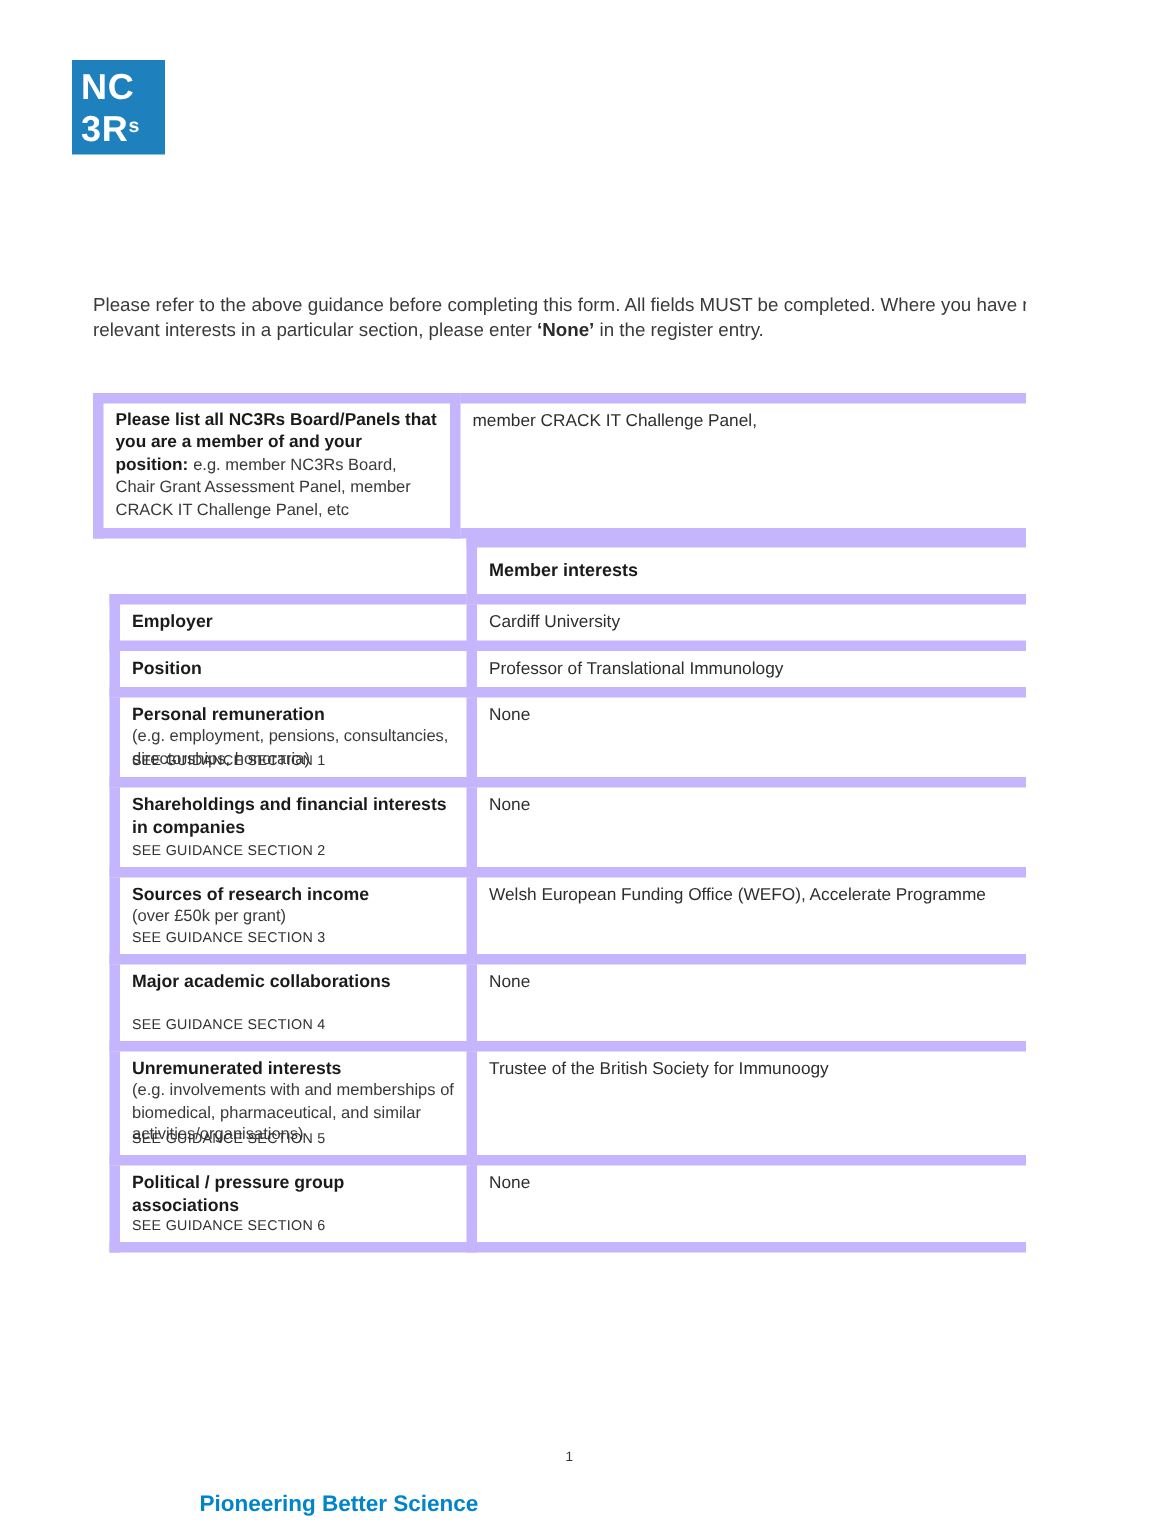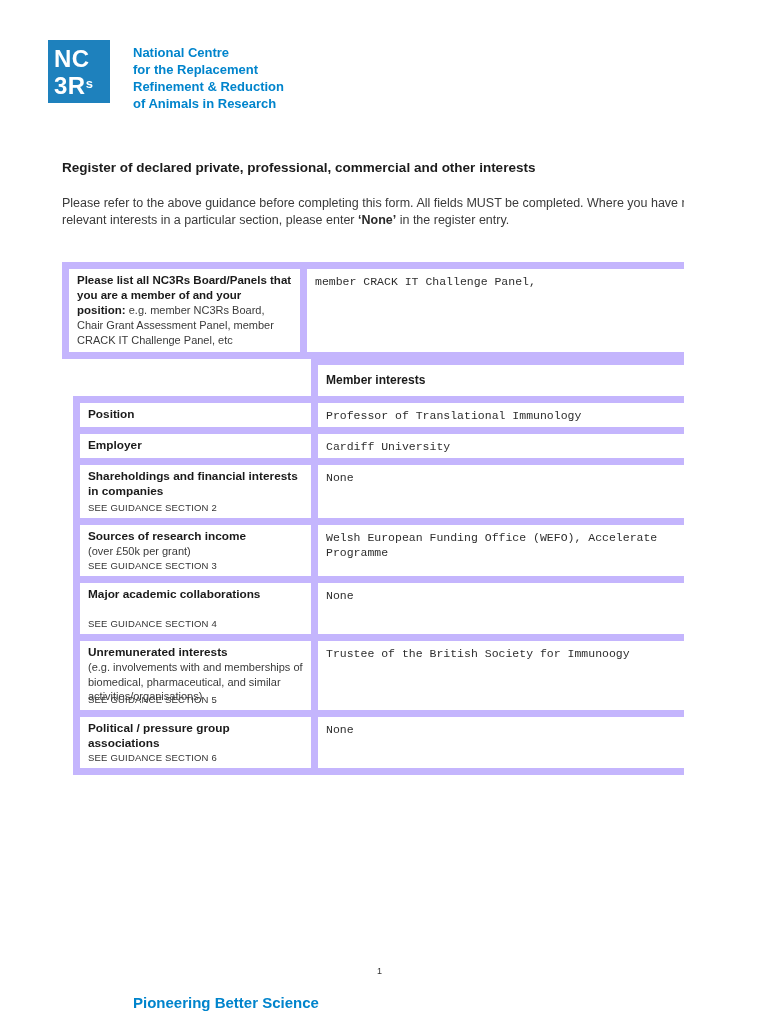--- a/index.html
+++ b/index.html
@@ -42,46 +42,39 @@
   th.hdr{font-size:12px;font-weight:bold;vertical-align:middle;color:#1a1a1a;}
   td.label-cell{position:relative;color:#3a3a3a;}
   .t{display:block;font-weight:bold;font-size:11.8px;color:#1a1a1a;}
   .s{display:block;font-size:11px;line-height:14.5px;color:#3a3a3a;}
   .inline .t,.inline .s{display:inline;}
   .inline .t::after{content:" ";}
   .guidance{
     position:absolute;left:8px;bottom:3px;font-size:9.5px;color:#333333;letter-spacing:0.2px;
     white-space:nowrap;
   }
-  td.value-cell{padding-top:5px;color:#2e2e2e;font-family:Liberation Mono, monospace;}
+  td.value-cell{padding-top:5px;color:#2e2e2e;}
   .t-inline{font-weight:bold;color:#1a1a1a;}
   
   .footer-slogan{
     position:absolute;left:133px;top:971px;
     color:var(--brand-blue,#0084cc);font-weight:bold;font-size:15px;margin-top:23px;
   }
   .page-num{position:absolute;left:377px;top:966px;font-size:9px;color:#333333;}
 </style>
 </head>
 <body>
 
 <div class="page">
 
   <div class="logo-box">
     <span>NC</span><br>
     <span>3R</span><sup>s</sup>
   </div>
-  <div class="tagline">
-    <div>National Centre</div>
-    <div>for the Replacement</div>
-    <div>Refinement &amp; Reduction</div>
-    <div>of Animals in Research</div>
-  </div>
 
-  <div class="doc-title">Register of declared private, professional, commercial and other interests</div>
   <div class="intro">
     <span>Please refer to the above guidance before completing this form. All fields MUST be completed. Where you have no relevant interests in a particular section, please enter </span><b>‘None’</b><span> in the register entry.</span>
   </div>
 
   <table class="tbl-board">
     <colgroup>
         <col class="c1">
         <col class="c2">
       </colgroup>
     <tbody>
@@ -99,29 +92,37 @@
         <col class="c1">
         <col class="c2">
       </colgroup>
     <tbody>
         <tr>
       <th class="blank" style="height:38px"></th>
       <th class="hdr">Member interests</th>
     </tr>
     <tr>
       <td class="label-cell" style="height:28px">
+        <span class="t">Employer</span>
+      </td>
+      <td class="value-cell">Cardiff University</td>
+    </tr>
+    <tr>
+      <td class="label-cell" style="height:28px">
         <span class="t">Position</span>
       </td>
       <td class="value-cell">Professor of Translational Immunology</td>
     </tr>
     <tr>
-      <td class="label-cell" style="height:28px">
-        <span class="t">Employer</span>
+      <td class="label-cell" style="height:60px">
+        <span class="t">Personal remuneration</span>
+        <span class="s">(e.g. employment, pensions, consultancies, directorships, honoraria)</span>
+        <span class="guidance">SEE GUIDANCE SECTION 1</span>
       </td>
-      <td class="value-cell">Cardiff University</td>
+      <td class="value-cell">None</td>
     </tr>
     <tr>
       <td class="label-cell" style="height:60px">
         <span class="t">Shareholdings and financial interests in companies</span>
         <span class="guidance">SEE GUIDANCE SECTION 2</span>
       </td>
       <td class="value-cell">None</td>
     </tr>
     <tr>
       <td class="label-cell" style="height:58px">

